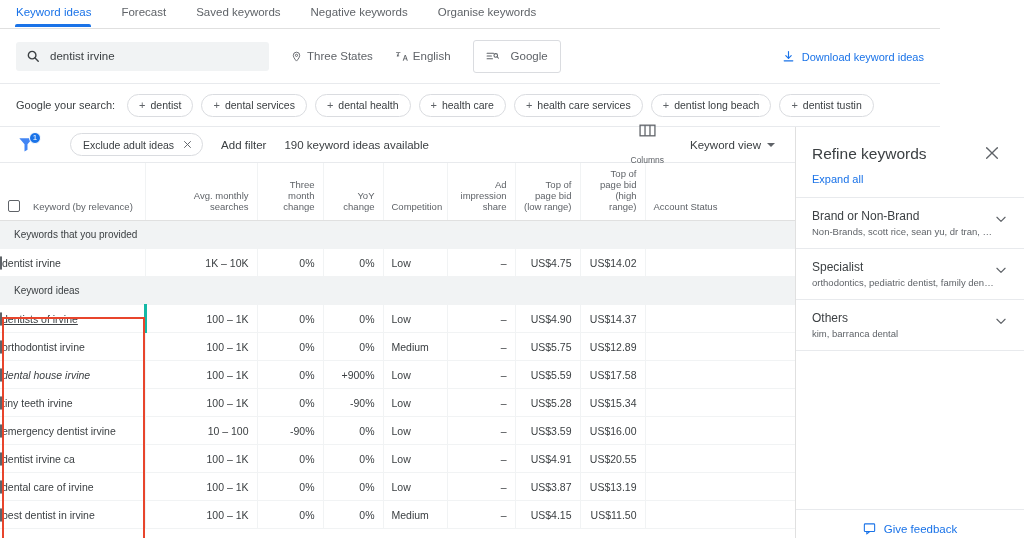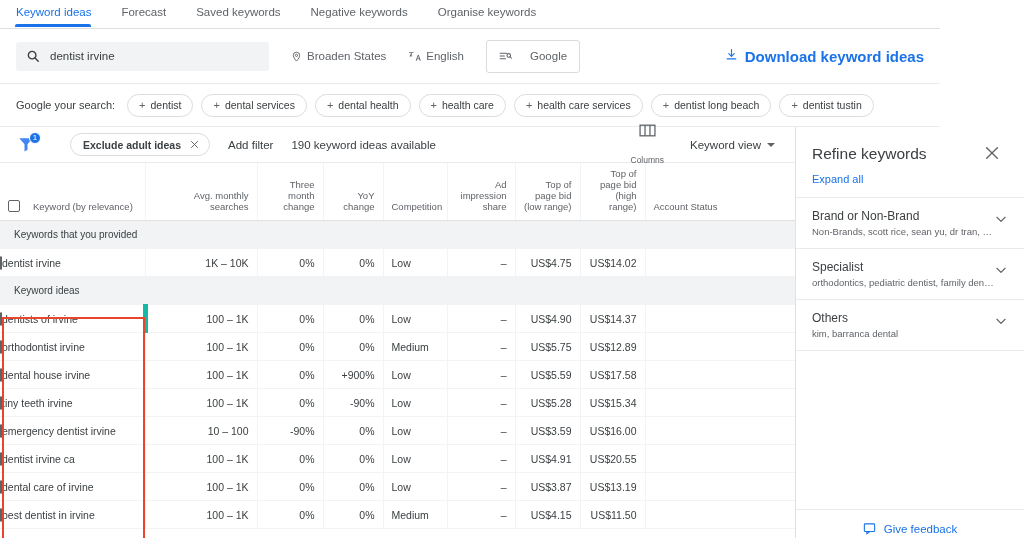--- a/index.html
+++ b/index.html
@@ -40,26 +40,26 @@
   }
   .searchbox .val { font-size: 11.5px; color: #3c4043; }
   .chiplike {
     display: flex; align-items: center; gap: 5px;
     font-size: 11.5px; color: #5f6368; margin-left: 22px; cursor: pointer;
     white-space: nowrap;
   }
   .netbtn {
     margin-left: 22px; height: 33px; min-width: 83px;
     border: 1px solid #dadce0; border-radius: 3px;
-    display: flex; align-items: center; justify-content: center; gap: 18px;
+    display: flex; align-items: center; justify-content: center; gap: 12px;
     font-size: 11.5px; color: #5f6368; padding: 0 12px; cursor: pointer;
   }
   .dl {
-    margin-left: auto; display: flex; align-items: flex-start; gap: 7px;
-    font-size: 15px; color: #1a73e8; cursor: pointer; white-space: nowrap; font-weight: bold;
+    margin-left: auto; display: flex; align-items: flex-end; gap: 7px;
+    font-size: 11px; color: #1a73e8; cursor: pointer; white-space: nowrap;
   }
 
   
   .broaden {
     height: 43px; display: flex; align-items: center; gap: 8px;
     padding: 0 16px; border-bottom: 1px solid #e8eaed; background:#fff;
   }
   .broaden .lbl { font-size: 11px; color: #3c4043; margin-right: 4px; white-space: nowrap;}
   .bchip {
     height: 23px; border: 1px solid #dadce0; border-radius: 12px;
@@ -85,21 +85,21 @@
   .badge {
     position: absolute; top: -2px; right: -3px;
     width: 12px; height: 12px; border-radius: 50%;
     background: #1a73e8; color: #fff; font-size: 8px;
     display:flex; align-items:center; justify-content:center;
     border: 1.5px solid #fff;
   }
   .fchip {
     margin-left: 32px; height: 23px; border: 1px solid #dadce0;
     border-radius: 12px; display: flex; align-items: center; gap: 9px;
-    padding: 0 10px 0 12px; font-size: 10.5px; color: #3c4043; cursor: pointer; font-weight: bold;
+    padding: 0 10px 0 12px; font-size: 10.5px; color: #3c4043; cursor: pointer;
   }
   .addfilter { margin-left: 18px; font-size: 11.5px; color: #3c4043; cursor: pointer; }
   .avail { margin-left: 18px; font-size: 11.5px; color: #3c4043; }
   .colsbtn {
     margin-left: auto; display:flex; flex-direction: column; align-items:center;
     gap: 18px; cursor: pointer; padding-right: 4px;
   }
   .colsbtn .t { font-size: 8.5px; color: #5f6368; }
   .kview {
     margin-left: 22px; font-size: 11.5px; color: #3c4043;
@@ -197,21 +197,21 @@
       <span class="val" title="Enter products or services">dentist irvine</span>
     </div>
 
     <div class="chiplike">
       <span>
         <svg width="11" height="13" viewBox="0 0 24 24" fill="none" stroke="#5f6368" stroke-width="2">
           <path d="M12 22s7-7.3 7-12.4A7 7 0 1 0 5 9.6C5 14.7 12 22 12 22z"></path>
             <circle cx="12" cy="9.5" r="2.4"></circle>
         </svg>
       </span>
-      <span>Broaden States</span>
+      <span>Three States</span>
     </div>
 
     <div class="chiplike">
       <span>
         <svg width="13" height="13" viewBox="0 0 24 24" fill="#5f6368">
           <path d="M2 4h8v1.6H6.9v1.2c0 2.2-1 4.3-2.6 5.8l-1.2-1.2c1.3-1.2 2.1-2.8 2.1-4.6V5.6H2V4zm1.2 5.3 1.1-1.1c1 1 2.3 1.9 3.7 2.4l-.6 1.5c-1.6-.6-3-1.6-4.2-2.8z"></path>
           <path d="M14.2 20 18 9h1.9l3.8 11h-1.9l-.9-2.7h-4l-.9 2.7h-1.8zm3.2-4.3h2.9L18.9 11l-1.5 4.7z"></path>
         </svg>
       </span>
       <span>English</span>
@@ -361,21 +361,21 @@
               <td class="num">US$4.75</td>
               <td class="num">US$14.02</td>
               <td class="lft"></td>
             </tr>
 
             <tr class="grouprow">
               <td colspan="9">Keyword ideas</td>
             </tr>
 
             <tr>
-              <td style="padding:0;border-right:5px solid #14b8a6;">
+              <td style="padding:0;border-right:3px solid #14b8a6;text-decoration:underline;">
                   <div class="kwcell"><span class="cb"></span><span>dentists of irvine</span></div>
                 </td>
               <td class="num">100 – 1K</td>
               <td class="num">0%</td>
               <td class="num">0%</td>
               <td class="lft">Low</td>
               <td class="num">–</td>
               <td class="num">US$4.90</td>
               <td class="num">US$14.37</td>
               <td class="lft"></td>
@@ -387,21 +387,21 @@
               <td class="num">100 – 1K</td>
               <td class="num">0%</td>
               <td class="num">0%</td>
               <td class="lft">Medium</td>
               <td class="num">–</td>
               <td class="num">US$5.75</td>
               <td class="num">US$12.89</td>
               <td class="lft"></td>
             </tr>
             <tr>
-              <td style="padding:0;border-right:1px solid #f1f3f4;">
+              <td style="padding:0;border-right:1px solid #f1f3f4;font-style:italic;">
                   <div class="kwcell"><span class="cb"></span><span>dental house irvine</span></div>
                 </td>
               <td class="num">100 – 1K</td>
               <td class="num">0%</td>
               <td class="num">+900%</td>
               <td class="lft">Low</td>
               <td class="num">–</td>
               <td class="num">US$5.59</td>
               <td class="num">US$17.58</td>
               <td class="lft"></td>

